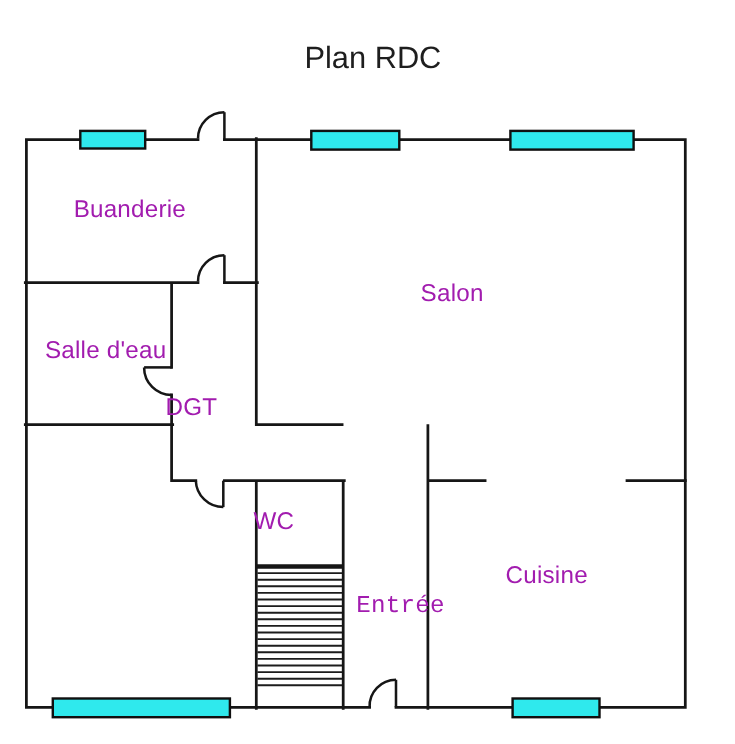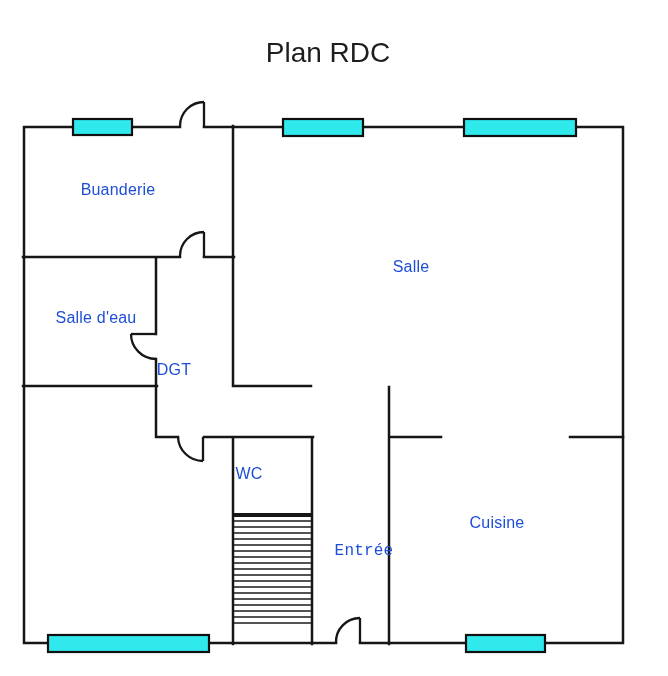--- a/index.html
+++ b/index.html
@@ -16,28 +16,28 @@
     overflow: hidden;
   }
   #plan-svg {
     position: absolute;
     left: 0;
     top: 0;
   }
   .room-label {
     position: absolute;
     transform: translate(-50%, -50%);
-    font-size: 16px;
-    color: #1d4ed8;
+    font-size: 22px;
+    color: #a21caf;
     white-space: nowrap;
     letter-spacing: 0.2px;
   }
   .plan-title {
     position: absolute;
-    left: 328px;
+    left: 339px;
     top: 53px;
     transform: translate(-50%, -50%);
     font-size: 28px;
     color: #1e1e1e;
     white-space: nowrap;
   }
   .wall {
     fill: none;
     stroke: #161616;
     stroke-width: 2.5;
@@ -121,20 +121,20 @@
       <rect class="window-rect" x="283" y="119" width="80" height="17" fill="#2FE9ED"></rect>
       <rect class="window-rect" x="464" y="119" width="112" height="17" fill="#2FE9ED"></rect>
       <rect class="window-rect" x="48" y="635" width="161" height="17" fill="#2FE9ED"></rect>
       <rect class="window-rect" x="466" y="635" width="79" height="17" fill="#2FE9ED"></rect>
     </g>
   </svg>
 
   <div class="plan-title">Plan RDC</div>
 
   <span class="room-label lbl-buanderie">Buanderie</span>
-  <span class="room-label lbl-salon">Salle</span>
+  <span class="room-label lbl-salon">Salon</span>
   <span class="room-label lbl-salledeau">Salle d'eau</span>
   <span class="room-label lbl-dgt">DGT</span>
   <span class="room-label lbl-wc">WC</span>
   <span class="room-label lbl-entree">Entrée</span>
   <span class="room-label lbl-cuisine">Cuisine</span>
 
 </div>
 
 </body></html>

